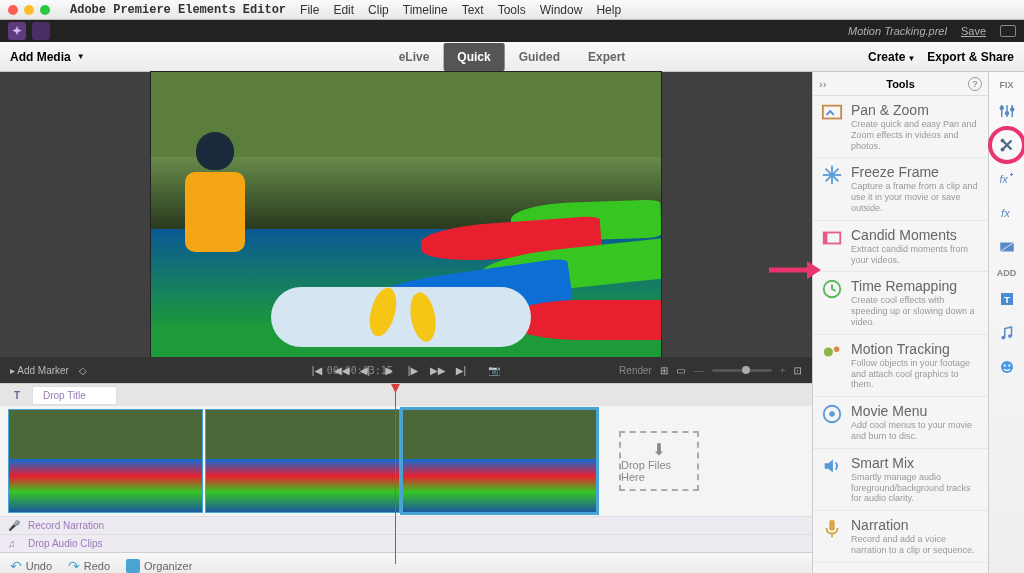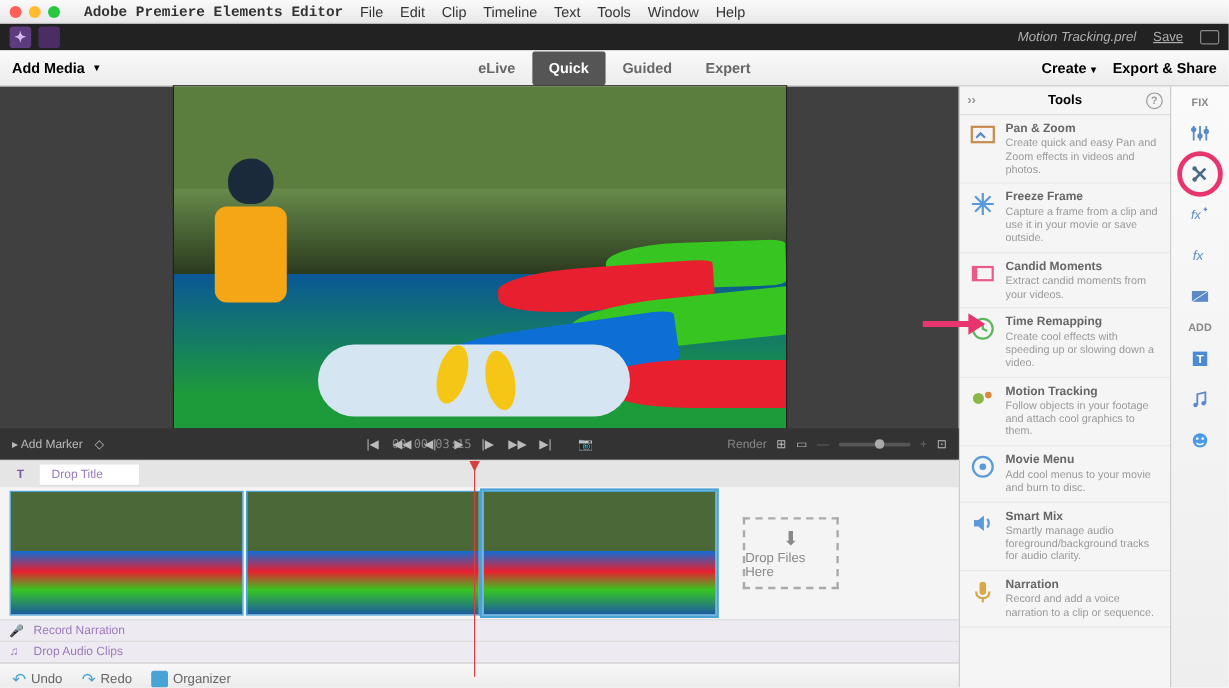--- a/index.html
+++ b/index.html
@@ -84,25 +84,25 @@
     .undo-icon,.redo-icon{ color:#4aa3d5; font-size:14px;}
 
     
     .tools-panel{ width:176px; background:#f5f5f5; border-left:1px solid #ccc; display:flex; flex-direction:column;}
     .tools-header{ height:24px; display:flex; align-items:center; justify-content:center; font-size:11px; font-weight:600; border-bottom:1px solid #ddd; position:relative;}
     .tools-header .collapse{ position:absolute; left:6px; color:#999;}
     .tools-header .help{ position:absolute; right:6px; color:#999; width:14px; height:14px; border:1px solid #999; border-radius:50%; text-align:center; line-height:12px; font-size:9px;}
     .tool-item{ display:flex; padding:6px 8px; gap:8px; border-bottom:1px solid #e8e8e8; cursor:pointer;}
     .tool-icon{ width:22px; height:22px; flex-shrink:0; display:flex; align-items:center; justify-content:center;}
     .tool-text{ flex:1;}
-    .tool-title{ font-size:10px; font-weight:700; color:#666; margin-bottom:1px;}
+    .tool-title{ font-size:14px; font-weight:400; color:#666; margin-bottom:1px;}
     .tool-desc{ font-size:9px; color:#999; line-height:1.2;}
 
     
-    .icon-strip{ width:49px; background:linear-gradient(#fafafa,#eee); border-left:1px solid #ccc; display:flex; flex-direction:column; align-items:center; padding-top:4px;}
+    .icon-strip{ width:36px; background:linear-gradient(#fafafa,#eee); border-left:1px solid #ccc; display:flex; flex-direction:column; align-items:center; padding-top:4px;}
     .strip-label{ font-size:9px; font-weight:700; color:#888; margin:4px 0;}
     .strip-btn{ width:28px; height:28px; margin:3px 0; display:flex; align-items:center; justify-content:center; color:#5a7a9a; border-radius:3px; cursor:pointer; position:relative;}
     .strip-btn svg{ width:18px; height:18px;}
     .circle-highlight{ position:absolute; width:38px; height:38px; border:4px solid #e8356e; border-radius:50%; left:-5px; top:-5px; pointer-events:none;}
 
     
     .pink-arrow{ position:absolute; left:767px; top:258px; z-index:50; pointer-events:none;}
     .pink-arrow svg{ width:56px; height:24px;}
   </style>
 </head>

